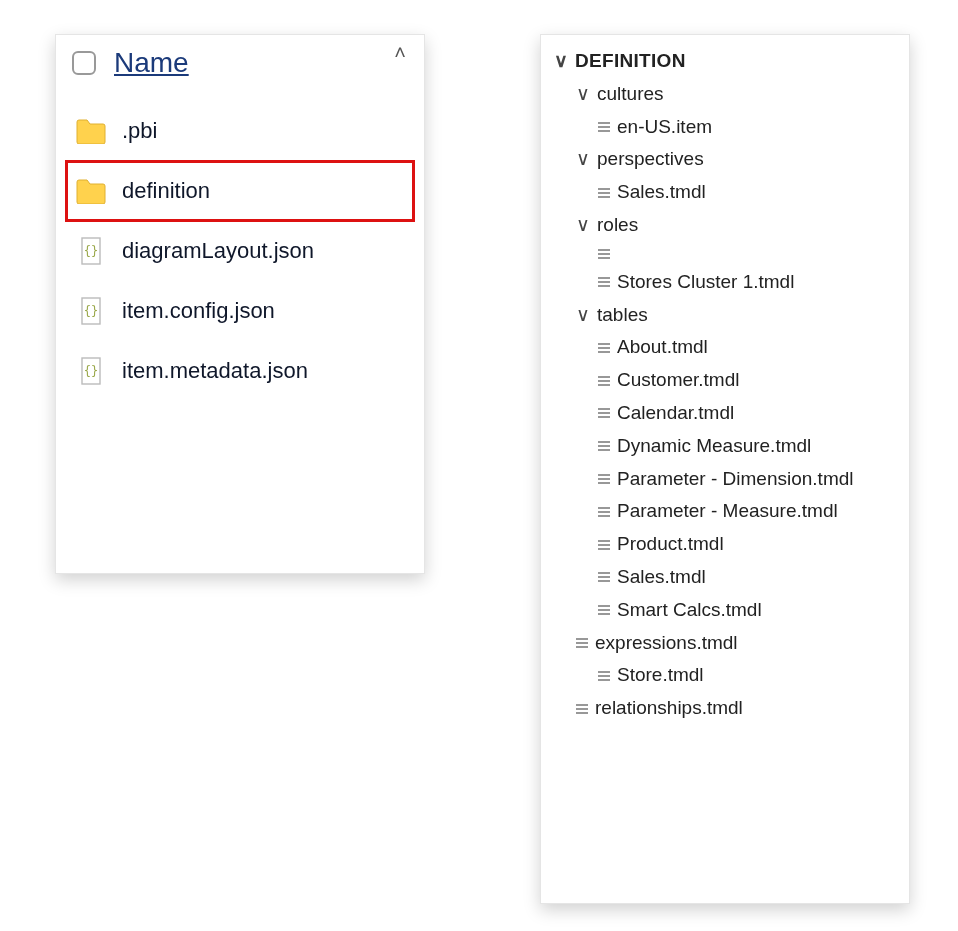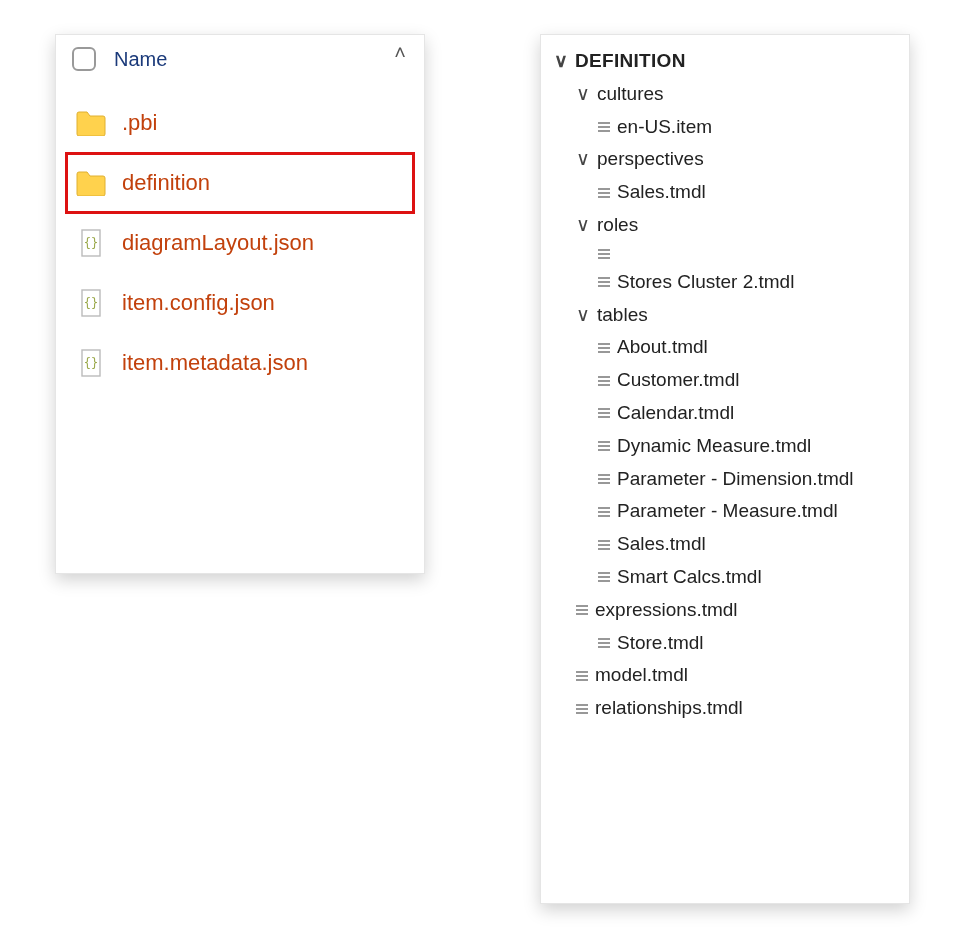--- a/index.html
+++ b/index.html
@@ -30,28 +30,28 @@
     }
     .left-header .sort-caret {
       position: absolute; right: 18px; top: 6px;
       font-size: 20px; color:#555; cursor:pointer;
     }
     .checkbox {
       width: 24px; height: 24px; border:2px solid #999; border-radius:6px;
       background:#fff; display:inline-block;
     }
     .col-name {
-      color:#1b3a7a; font-size:20px;
+      color:#1b3a7a; font-size:28px;text-decoration:underline;
     }
     .left-items { padding: 4px 10px 10px 10px; }
     .left-item {
       display:flex; align-items:center; gap:16px;
       padding: 16px 10px;
       font-size: 22px;
-      color:#c2410c;
+      color:#0f172a;
     }
     .left-item.highlight {
       outline: 3px solid #d11;
       outline-offset: -2px;
       padding-right: 24px;
     }
     .icon { display:inline-flex; width:30px; height:28px; align-items:center; justify-content:center; }
     .folder-icon svg { width:30px; height:26px; }
     .file-icon svg { width:22px; height:28px; }
     .json-icon svg { width:22px; height:28px; }
@@ -166,21 +166,21 @@
             <path d="M1 3 H13 M1 7 H13 M1 11 H13" stroke="#777" stroke-width="1.6"></path>
           </svg>
 </span>
       </div>
       <div class="tree-row l2">
         <span class="lines-icon">
   <svg viewBox="0 0 14 14">
             <path d="M1 3 H13 M1 7 H13 M1 11 H13" stroke="#777" stroke-width="1.6"></path>
           </svg>
 </span>
-        <span>Stores Cluster 2.tmdl</span>
+        <span>Stores Cluster 1.tmdl</span>
       </div>
       <div class="tree-row l1">
         <span class="chev">∨</span>
         <span>tables</span>
       </div>
       <div class="tree-row l2">
         <span class="lines-icon">
   <svg viewBox="0 0 14 14">
             <path d="M1 3 H13 M1 7 H13 M1 11 H13" stroke="#777" stroke-width="1.6"></path>
           </svg>
@@ -226,20 +226,28 @@
           </svg>
 </span>
         <span>Parameter - Measure.tmdl</span>
       </div>
       <div class="tree-row l2">
         <span class="lines-icon">
   <svg viewBox="0 0 14 14">
             <path d="M1 3 H13 M1 7 H13 M1 11 H13" stroke="#777" stroke-width="1.6"></path>
           </svg>
 </span>
+        <span>Product.tmdl</span>
+      </div>
+      <div class="tree-row l2">
+        <span class="lines-icon">
+  <svg viewBox="0 0 14 14">
+            <path d="M1 3 H13 M1 7 H13 M1 11 H13" stroke="#777" stroke-width="1.6"></path>
+          </svg>
+</span>
         <span>Sales.tmdl</span>
       </div>
       <div class="tree-row l2">
         <span class="lines-icon">
   <svg viewBox="0 0 14 14">
             <path d="M1 3 H13 M1 7 H13 M1 11 H13" stroke="#777" stroke-width="1.6"></path>
           </svg>
 </span>
         <span>Smart Calcs.tmdl</span>
       </div>
@@ -251,28 +259,20 @@
 </span>
         <span>expressions.tmdl</span>
       </div>
       <div class="tree-row l2">
         <span class="lines-icon">
   <svg viewBox="0 0 14 14">
             <path d="M1 3 H13 M1 7 H13 M1 11 H13" stroke="#777" stroke-width="1.6"></path>
           </svg>
 </span>
         <span>Store.tmdl</span>
-      </div>
-      <div class="tree-row l1">
-        <span class="lines-icon">
-  <svg viewBox="0 0 14 14">
-            <path d="M1 3 H13 M1 7 H13 M1 11 H13" stroke="#777" stroke-width="1.6"></path>
-          </svg>
-</span>
-        <span>model.tmdl</span>
       </div>
       <div class="tree-row l1">
         <span class="lines-icon">
   <svg viewBox="0 0 14 14">
             <path d="M1 3 H13 M1 7 H13 M1 11 H13" stroke="#777" stroke-width="1.6"></path>
           </svg>
 </span>
         <span>relationships.tmdl</span>
       </div>
     </div>

